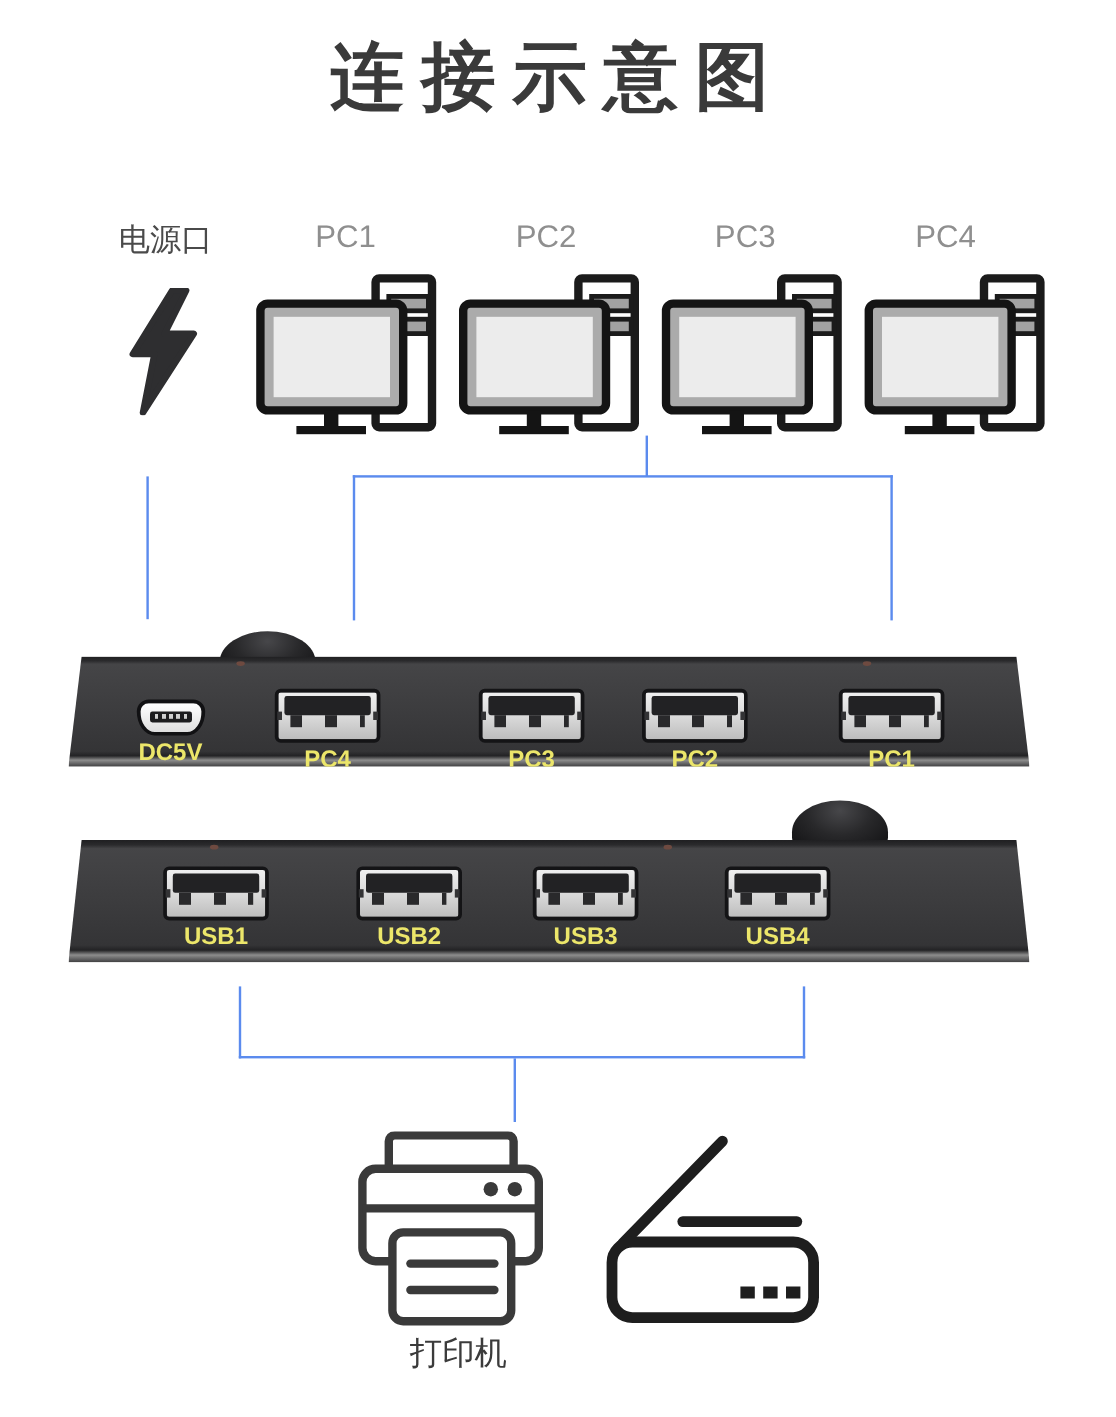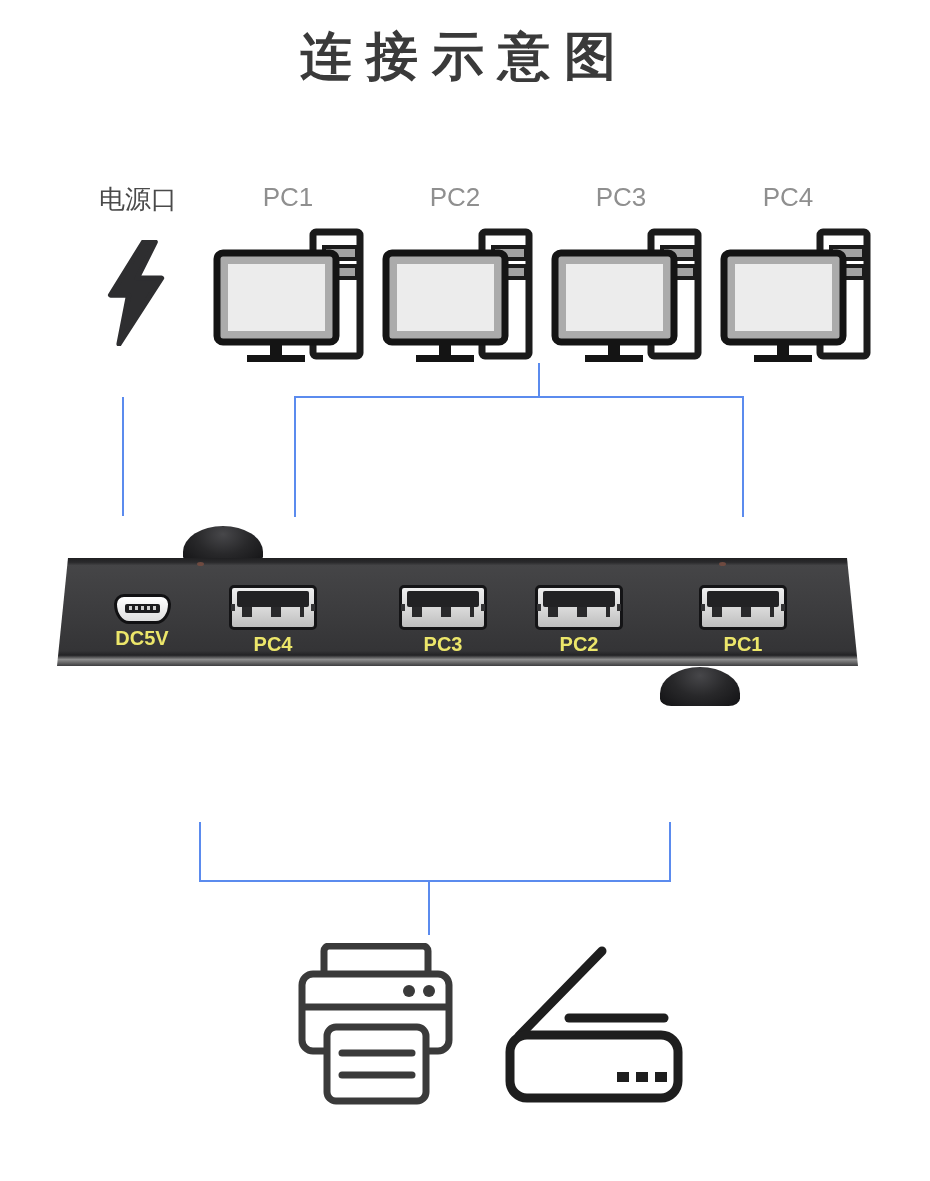--- a/index.html
+++ b/index.html
@@ -6,21 +6,21 @@
   html,body { background:#ffffff; }
   #canvas {
     position:relative; width:930px; height:1181px; margin:0 auto;
     background:#ffffff; overflow:hidden;
     font-family:"Liberation Sans","DejaVu Sans",sans-serif;
   }
   
   .title {
     position:absolute; left:0; top:22px; width:930px;
     text-align:center; font-family:"Liberation Serif","DejaVu Serif",serif;
-    font-weight:700; font-size:52px; letter-spacing:14px; color:#3a3a3a;
+    font-weight:700; font-size:62px; letter-spacing:14px; color:#3a3a3a;
   }
   
   .toplabel { position:absolute; top:182px; font-size:26px; text-align:center; }
   .power-label { left:84px; width:108px; color:#4a4a4a; }
   .pc-label { width:84px; color:#8f8f8f; }
   
   .bolt { position:absolute; left:103px; top:240px; width:64px; height:106px; }
   .pc-icon { position:absolute; top:226px; width:152px; height:136px; }
   
   .bluev, .blueh { position:absolute; background:#5b8bee; }
@@ -140,21 +140,21 @@
   </svg>
 
   <div class="bluev" style="left:122px; top:397px; height:119px;"></div>
   <div class="bluev" style="left:538px; top:363px; height:34px;"></div>
   <div class="blueh" style="left:294px; top:396px; width:450px;"></div>
   <div class="bluev" style="left:294px; top:396px; height:121px;"></div>
   <div class="bluev" style="left:742px; top:396px; height:121px;"></div>
 
   <div class="device" style="top:525px; height:131px;">
     <div class="knob" style="left:126px; top:1px; width:80px; height:38px;"></div>
-    <div class="device-body" style="top:33px; height:108px;">
+    <div class="device-body" style="top:22px; height:92px;">
       <div class="screwdot" style="left:140px;"></div>
       <div class="screwdot" style="left:662px;"></div>
 
       <div class="micro-usb" style="left:57px; top:36px;">
         <div class="micro-slot"></div>
         <div class="micro-pins"></div>
       </div>
       <div class="port-label" style="left:41px; top:69px;">DC5V</div>
 
       <div class="usb-port" style="left:172px; top:27px;">
@@ -178,20 +178,48 @@
       <div class="usb-port" style="left:642px; top:27px;">
         <div class="usb-slot"></div>
           <div class="usb-teeth"></div>
       </div>
       <div class="port-label" style="left:642px; top:75px;">PC1</div>
     </div>
   </div>
 
   <div class="device" style="top:665px; height:137px;">
     <div class="knob" style="left:603px; top:2px; width:80px; height:39px;"></div>
+    <div class="device-body" style="top:35px; height:102px;">
+      <div class="screwdot" style="left:118px;"></div>
+      <div class="screwdot" style="left:496px;"></div>
+
+      <div class="usb-port" style="left:79px; top:22px;">
+        <div class="usb-slot"></div>
+          <div class="usb-teeth"></div>
+      </div>
+      <div class="port-label" style="left:79px; top:70px;">USB1</div>
+
+      <div class="usb-port" style="left:240px; top:22px;">
+        <div class="usb-slot"></div>
+          <div class="usb-teeth"></div>
+      </div>
+      <div class="port-label" style="left:240px; top:70px;">USB2</div>
+
+      <div class="usb-port" style="left:387px; top:22px;">
+        <div class="usb-slot"></div>
+          <div class="usb-teeth"></div>
+      </div>
+      <div class="port-label" style="left:387px; top:70px;">USB3</div>
+
+      <div class="usb-port" style="left:547px; top:22px;">
+        <div class="usb-slot"></div>
+          <div class="usb-teeth"></div>
+      </div>
+      <div class="port-label" style="left:547px; top:70px;">USB4</div>
+    </div>
   </div>
 
   <div class="bluev" style="left:199px; top:822px; height:60px;"></div>
   <div class="bluev" style="left:669px; top:822px; height:60px;"></div>
   <div class="blueh" style="left:199px; top:880px; width:472px;"></div>
   <div class="bluev" style="left:428px; top:882px; height:53px;"></div>
 
   <svg style="position:absolute; left:298px; top:943px; width:155px; height:162px;" viewBox="0 0 155 162">
     <g fill="#ffffff" stroke="#3a3a3a" stroke-width="7" stroke-linejoin="round">
       <rect x="26" y="3" width="104" height="34" rx="5"></rect>
@@ -207,14 +235,15 @@
 
   <svg style="position:absolute; left:505px; top:946px; width:178px; height:158px;" viewBox="0 0 178 158">
     <line x1="14" y1="90" x2="97" y2="5" stroke="#1e1e1e" stroke-width="9" stroke-linecap="round"></line>
     <line x1="64" y1="72" x2="159" y2="72" stroke="#1e1e1e" stroke-width="9" stroke-linecap="round"></line>
     <rect x="5" y="89" width="168" height="63" rx="17" fill="#ffffff" stroke="#1e1e1e" stroke-width="9"></rect>
     <line x1="112" y1="131" x2="124" y2="131" stroke="#1e1e1e" stroke-width="10"></line>
     <line x1="131" y1="131" x2="143" y2="131" stroke="#1e1e1e" stroke-width="10"></line>
     <line x1="150" y1="131" x2="162" y2="131" stroke="#1e1e1e" stroke-width="10"></line>
   </svg>
 
+  <div class="periph-label" style="left:312px;">打印机</div>
 
 </div>
 
 </body></html>

